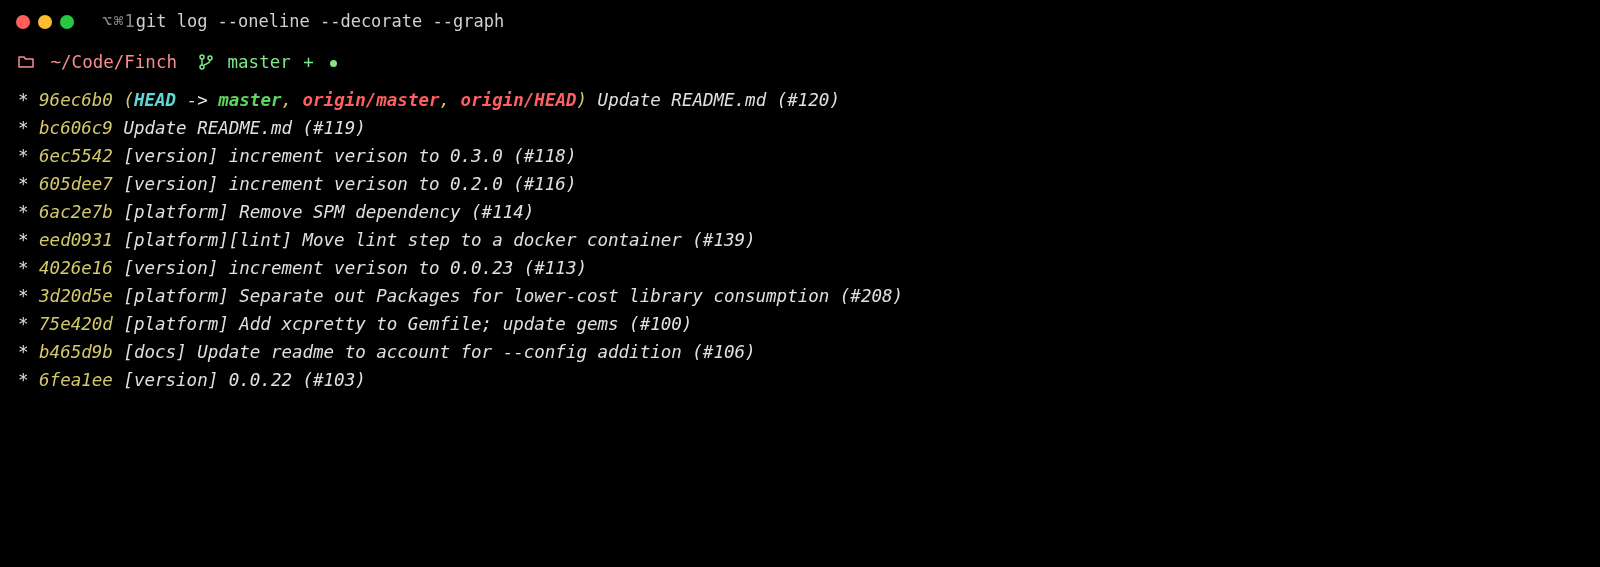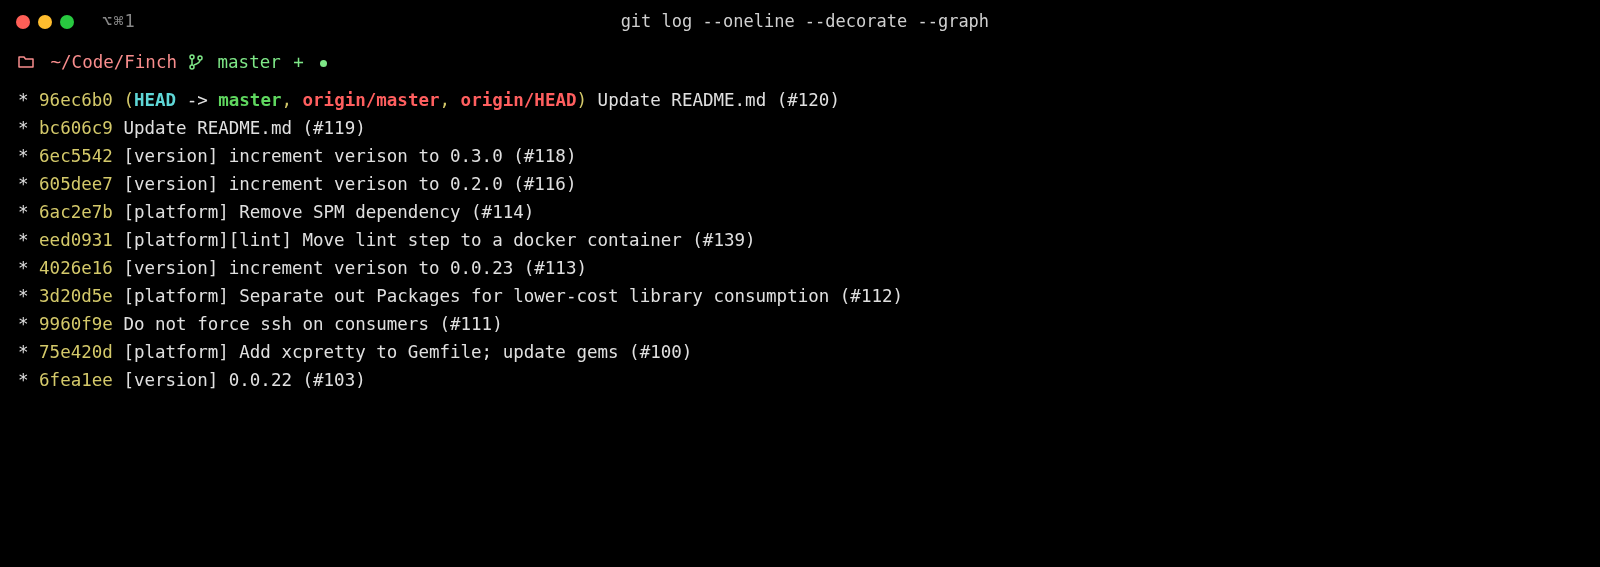--- a/index.html
+++ b/index.html
@@ -37,29 +37,29 @@
     .btn-minimize { background: #ffbd2e; }
     .btn-zoom { background: #28c940; }
     .tab-indicator {
       margin-left: 28px;
       color: #888;
       font-size: 17px;
       letter-spacing: 1px;
     }
     .title-command {
       flex: 1;
-      text-align: center;
+      text-align: left;
       color: #d0d0d0;
       font-size: 17px;
       padding-right: 110px;
     }
     .prompt-line {
       display: flex;
       align-items: center;
-      gap: 12px;
+      gap: 22px;
       padding: 4px 18px 10px;
     }
     .folder-icon {
       color: #f88d8d;
       margin-right: 6px;
     }
     .cwd {
       color: #f88d8d;
     }
     .branch-icon {
@@ -81,20 +81,21 @@
       background: #7ee787;
       margin-left: 6px;
       vertical-align: middle;
     }
     .log {
       padding: 0 18px;
     }
     .log-line {
       white-space: pre;
       font-family: inherit;
+      font-style: italic;
     }
     .graph { color: #e0e0e0; }
     .hash { color: #d4c96a; }
     .message { color: #e0e0e0; }
     .decoration-paren { color: #d4c96a; }
     .ref-head { color: #5fd7d7; font-weight: bold; }
     .ref-arrow { color: #e0e0e0; }
     .ref-branch { color: #5fd75f; font-weight: bold; }
     .ref-remote { color: #ff5f5f; font-weight: bold; }
     .comma { color: #d4c96a; }
@@ -137,17 +138,17 @@
 </div>
 
 <div class="log" id="log">
     <div class="log-line"><span class="graph">* </span><span class="hash">96ec6b0</span> <span class="decoration-paren">(</span><span class="ref-head">HEAD</span><span class="ref-arrow"> -&gt; </span><span class="ref-branch">master</span><span class="comma">, </span><span class="ref-remote">origin/master</span><span class="comma">, </span><span class="ref-remote">origin/HEAD</span><span class="decoration-paren">)</span> <span class="message">Update README.md (#120)</span></div>
     <div class="log-line"><span class="graph">* </span><span class="hash">bc606c9</span> <span class="message">Update README.md (#119)</span></div>
     <div class="log-line"><span class="graph">* </span><span class="hash">6ec5542</span> <span class="message">[version] increment verison to 0.3.0 (#118)</span></div>
     <div class="log-line"><span class="graph">* </span><span class="hash">605dee7</span> <span class="message">[version] increment verison to 0.2.0 (#116)</span></div>
     <div class="log-line"><span class="graph">* </span><span class="hash">6ac2e7b</span> <span class="message">[platform] Remove SPM dependency (#114)</span></div>
     <div class="log-line"><span class="graph">* </span><span class="hash">eed0931</span> <span class="message">[platform][lint] Move lint step to a docker container (#139)</span></div>
     <div class="log-line"><span class="graph">* </span><span class="hash">4026e16</span> <span class="message">[version] increment verison to 0.0.23 (#113)</span></div>
-    <div class="log-line"><span class="graph">* </span><span class="hash">3d20d5e</span> <span class="message">[platform] Separate out Packages for lower-cost library consumption (#112)</span></div>
-    <div class="log-line"><span class="graph">* </span><span class="hash">9960f9e</span> <span class="message">Do not force ssh on consumers (#111)</span></div>
+    <div class="log-line"><span class="graph">* </span><span class="hash">3d20d5e</span> <span class="message">[platform] Separate out Packages for lower-cost library consumption (#208)</span></div>
     <div class="log-line"><span class="graph">* </span><span class="hash">75e420d</span> <span class="message">[platform] Add xcpretty to Gemfile; update gems (#100)</span></div>
+    <div class="log-line"><span class="graph">* </span><span class="hash">b465d9b</span> <span class="message">[docs] Update readme to account for --config addition (#106)</span></div>
     <div class="log-line"><span class="graph">* </span><span class="hash">6fea1ee</span> <span class="message">[version] 0.0.22 (#103)</span></div>
   </div>
 
 </body></html>

